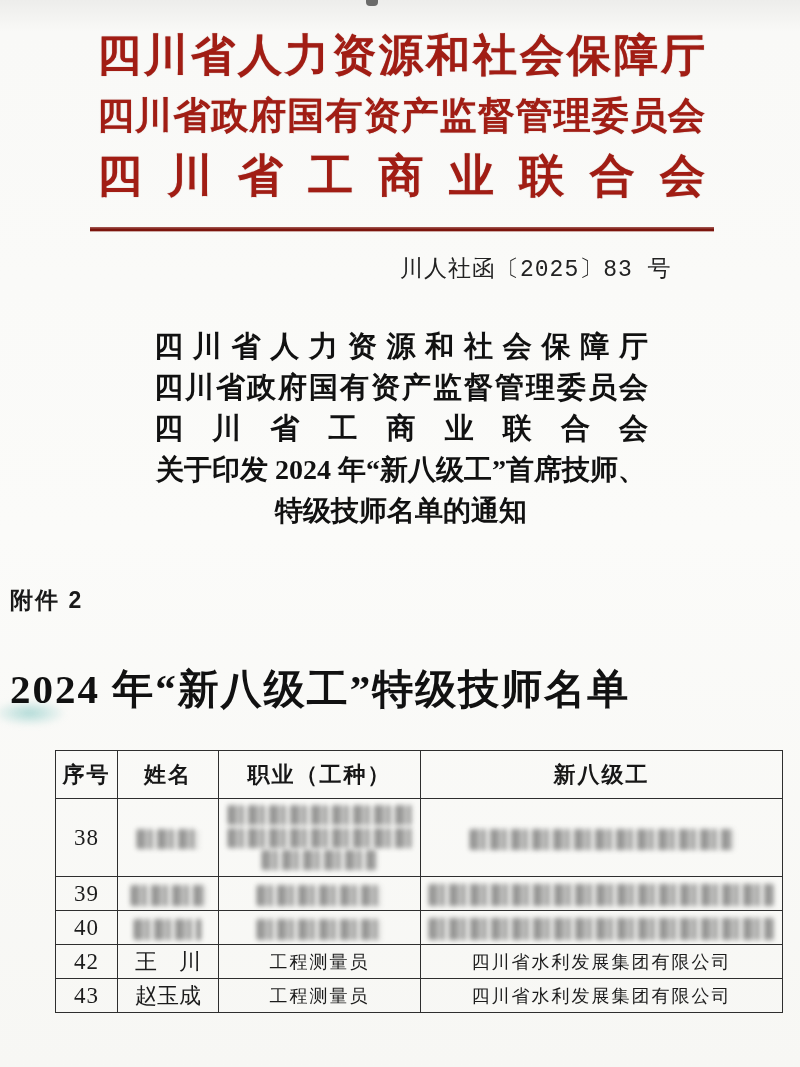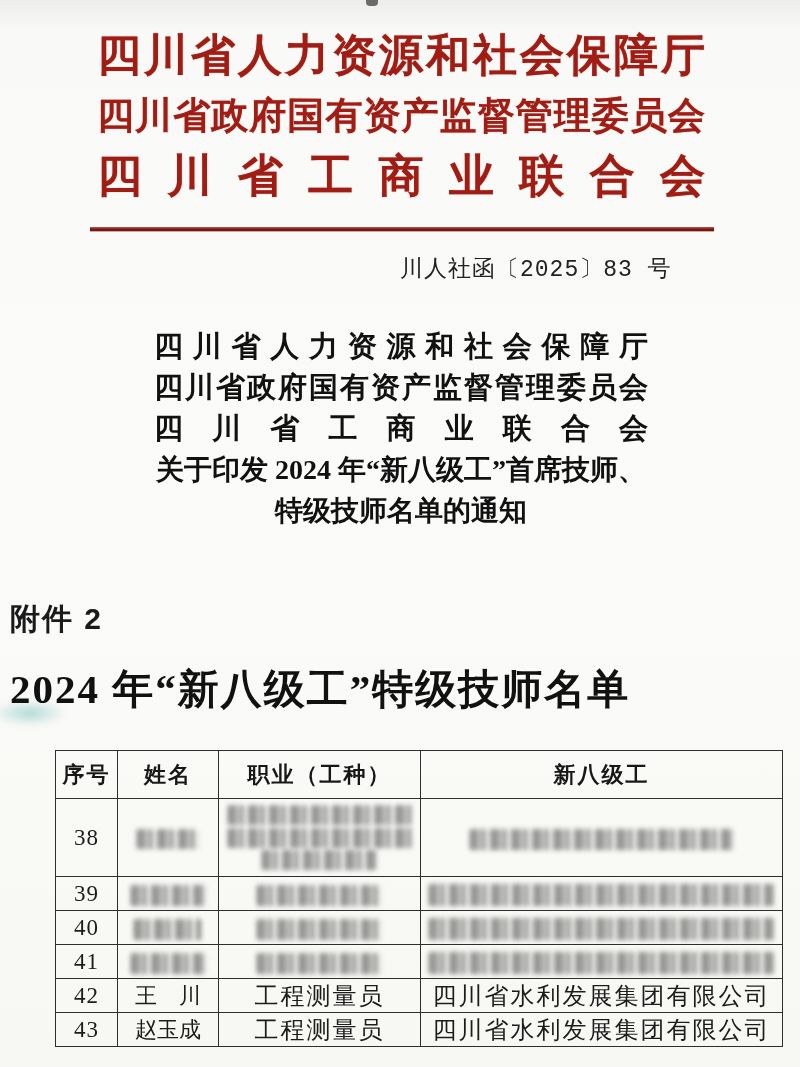--- a/index.html
+++ b/index.html
@@ -24,39 +24,39 @@
   .doc-number{top:253px;left:400px;width:304px;text-align:left;font-size:23px;letter-spacing:1px;color:#222;font-family:Liberation Mono, monospace;}
 
   
   .title-block{left:154px;top:326px;width:494px;font-weight:700;color:#111;}
   .title-block .l{display:block;line-height:41px;}
   .title-block .j{text-align:justify;text-align-last:justify;}
   .title-block .c{text-align:center;}
   .title-block .f1{font-size:29px;}
   .title-block .f2{font-size:28px;}
 
-  .attachment{left:10px;top:585px;font-size:30px;font-weight:700;
-    font-family:"Liberation Sans","DejaVu Sans",sans-serif;color:#1a1a1a;letter-spacing:2px;margin-top:14px;}
+  .attachment{left:10px;top:585px;font-size:23px;font-weight:700;
+    font-family:"Liberation Sans","DejaVu Sans",sans-serif;color:#1a1a1a;letter-spacing:2px;}
 
   .list-title{left:0;top:662px;width:640px;text-align:center;font-size:41px;font-weight:900;
     color:#111;letter-spacing:2px;}
 
   
   .doc-table{left:55px;top:750px;width:727px;border-collapse:collapse;table-layout:fixed;
     background:transparent;border-radius:7px;}
   .doc-table col.c1{width:62px;} .doc-table col.c2{width:101px;}
   .doc-table col.c3{width:202px;} .doc-table col.c4{width:362px;}
   .doc-table td,.doc-table th{border:1.6px solid #2e2e2e;text-align:center;vertical-align:middle;
     padding:0;overflow:hidden;}
   .doc-table th{font-family:"Liberation Sans","DejaVu Sans",sans-serif;font-weight:700;
     font-size:22px;height:47px;letter-spacing:2px;color:#171717;}
   .doc-table td{font-size:22px;color:#1c1c1c;}
   tr.h38 td{height:77px;margin-top:16px;} tr.h36 td{height:33px;}
   td.num{font-size:23px;letter-spacing:1px;}
-  td.occ-txt,td.unit-txt{letter-spacing:2px;font-size:24px;}
+  td.occ-txt,td.unit-txt{letter-spacing:2px;font-size:18px;}
 
   
   .rd{display:inline-block;vertical-align:middle;border-radius:2px;
     background-image:
       repeating-linear-gradient(90deg, rgba(45,45,45,.95) 0 3px, rgba(45,45,45,.22) 3px 5px,
         rgba(62,62,62,.9) 5px 8px, rgba(125,125,125,.22) 8px 12px,
         rgba(52,52,52,.82) 12px 15px, rgba(255,255,255,0) 15px 21px),
       repeating-linear-gradient(0deg, rgba(85,85,85,.3) 0 2px, rgba(255,255,255,0) 2px 5px);
     filter:blur(2.4px);opacity:.72;}
   .occ-lines .rd{display:block;margin:2.5px auto;}
@@ -127,26 +127,20 @@
     <td><span class="rd" style="width: 345px; height: 22px;"></span></td>
   </tr>
 
   <tr class="h36">
     <td class="num">40</td>
     <td><span class="rd" style="width: 68px; height: 21px;"></span></td>
     <td><span class="rd" style="width: 125px; height: 21px;"></span></td>
     <td><span class="rd" style="width: 345px; height: 22px;"></span></td>
   </tr>
 
-  <tr class="h36">
-    <td class="num">41</td>
-    <td><span class="rd" style="width: 75px; height: 21px;"></span></td>
-    <td><span class="rd" style="width: 125px; height: 21px;"></span></td>
-    <td><span class="rd" style="width: 345px; height: 22px;"></span></td>
-  </tr>
 
   <tr class="h36">
     <td class="num">42</td>
     <td>王　川</td>
     <td class="occ-txt">工程测量员</td>
     <td class="unit-txt">四川省水利发展集团有限公司</td>
   </tr>
 
   <tr class="h36">
     <td class="num">43</td>

